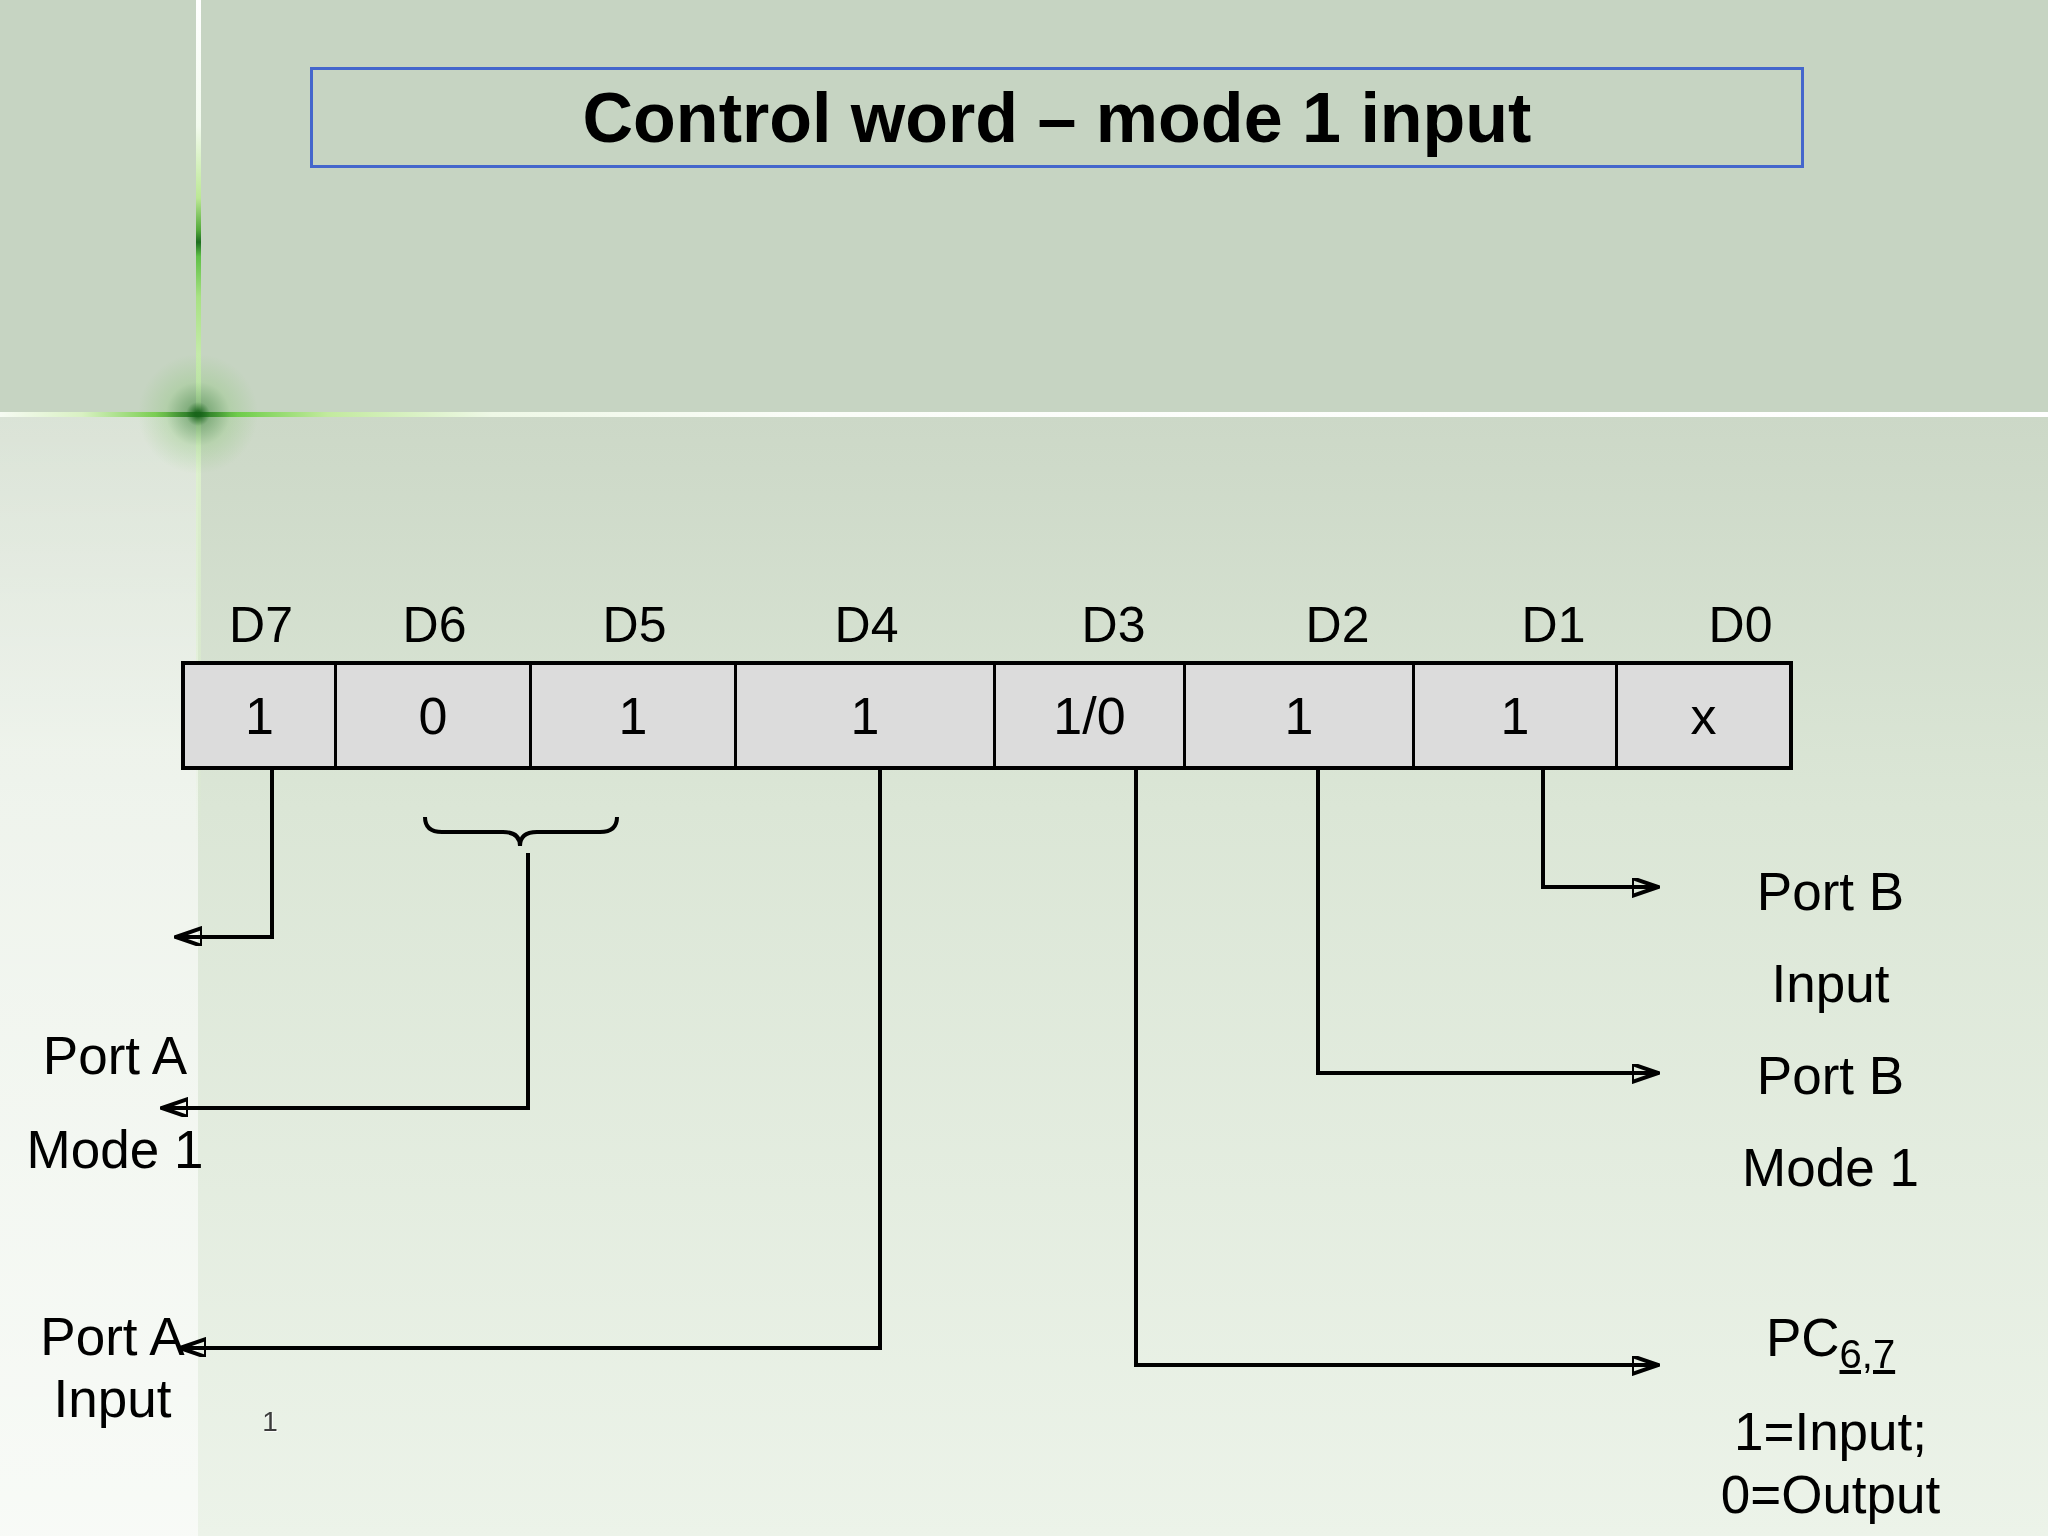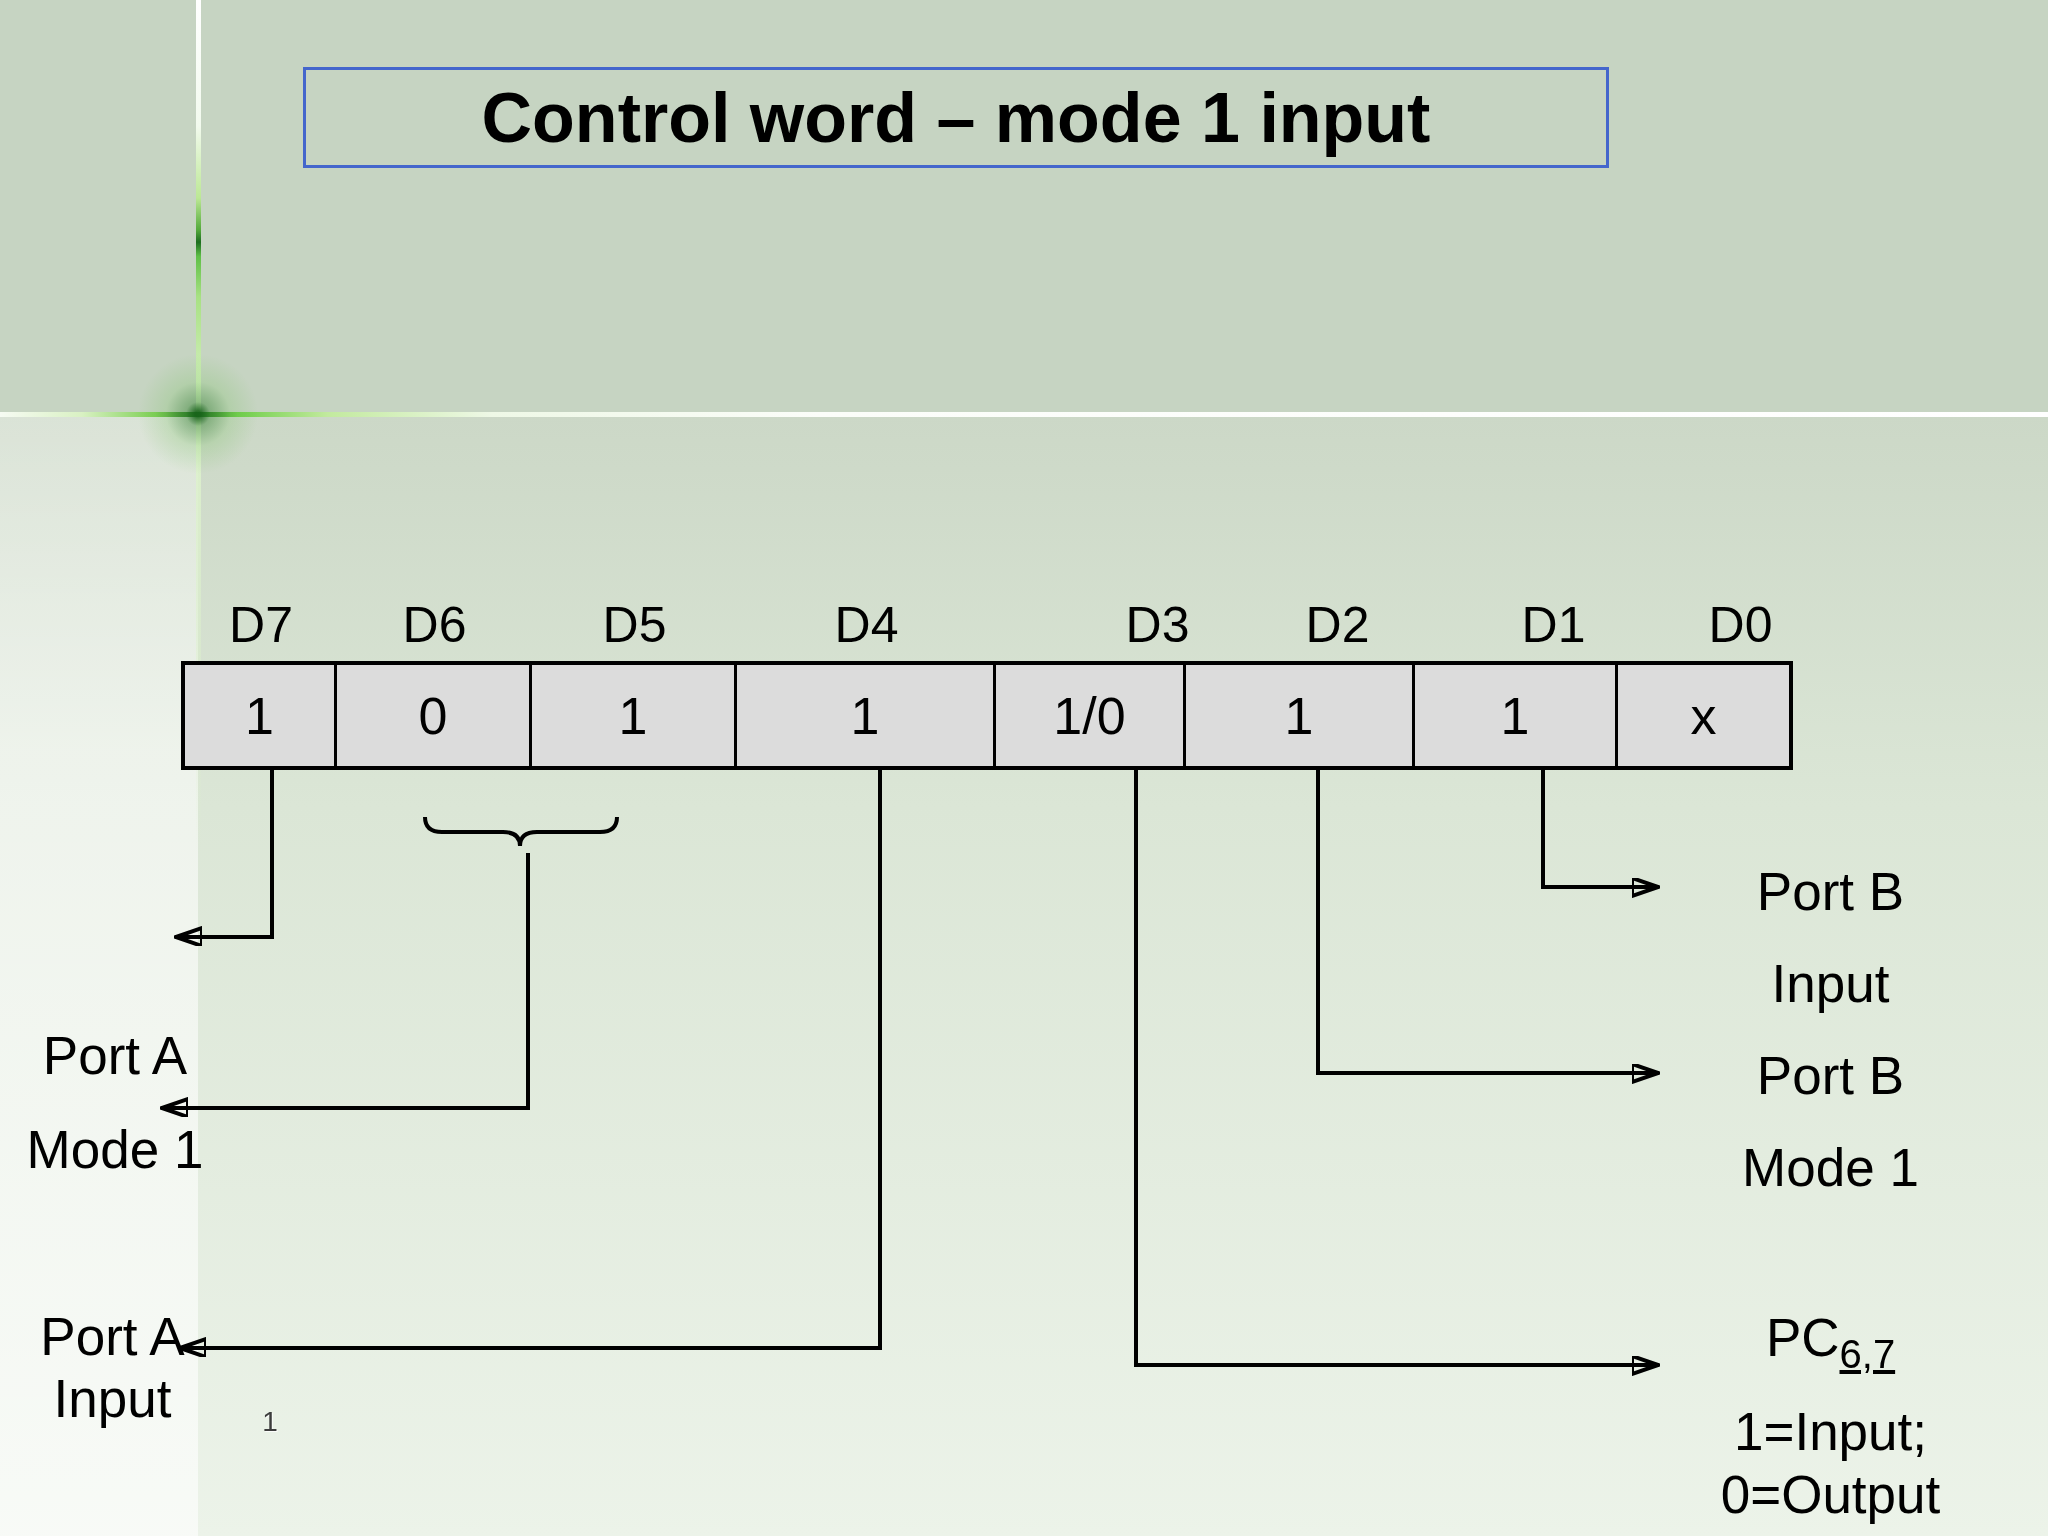--- a/index.html
+++ b/index.html
@@ -35,21 +35,21 @@
   .bg-cross-glow{
     position:absolute;left:118px;top:334px;width:160px;height:160px;
     background:radial-gradient(circle,
       rgba(24,100,26,0.9) 0 3px,
       rgba(50,130,45,0.45) 12px,
       rgba(110,190,85,0.22) 32px,
       rgba(120,200,90,0) 60px);
   }
   
   .title-box{
-    position:absolute;left:303px;top:67px;width:1306px;height:101px;
+    position:absolute;left:310px;top:67px;width:1494px;height:101px;
     border:3px solid #4466cc;box-sizing:border-box;
     display:flex;align-items:center;justify-content:center;
   }
   .title-text{
     font-size:70px;font-weight:bold;letter-spacing:0px;white-space:nowrap;
   }
   
   .bit-label{
     position:absolute;top:596px;height:54px;
     font-size:50px;text-align:center;
@@ -64,21 +64,21 @@
     border-right:3px solid #000;
     background:#dcdcdc;
     display:flex;align-items:center;justify-content:center;
     font-size:52px;
   }
   .cell.last{border-right:none;}
   .c0{width:152px}.c1{width:195px}.c2{width:205px}.c3{width:259px}
   .c4{width:190px}.c5{width:229px}.c6{width:203px}.c7{width:171px}
   .l0{left:185px;width:152px}.l1{left:337px;width:195px}
   .l2{left:532px;width:205px}.l3{left:737px;width:259px}
-  .l4{left:1044px;width:227px}.l5{left:1223px;width:229px}
+  .l4{left:1000px;width:227px}.l5{left:1223px;width:229px}
   .l6{left:1452px;width:203px}.l7{left:1655px;width:171px}
   
   .connectors{position:absolute;left:0;top:0;}
   .connectors path{stroke:#000;stroke-width:4;fill:none;}
   
   .ann{
     position:absolute;font-size:53px;text-align:center;line-height:67px;
   }
   .ann-io-mode{left:20px;top:872px;width:190px;}
   .ann-porta-mode-1{left:15px;top:1026px;width:200px;line-height:60px;}

